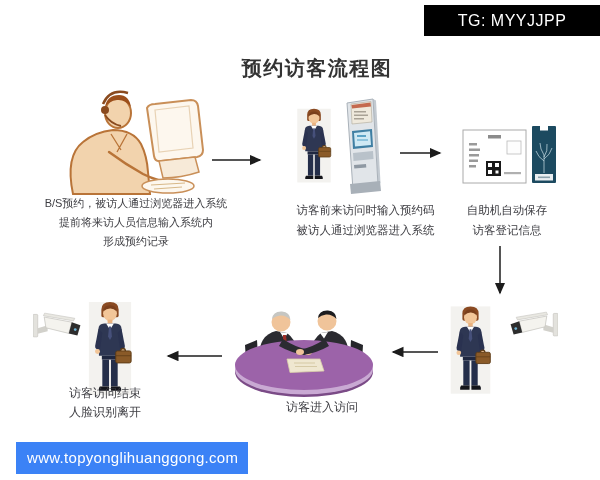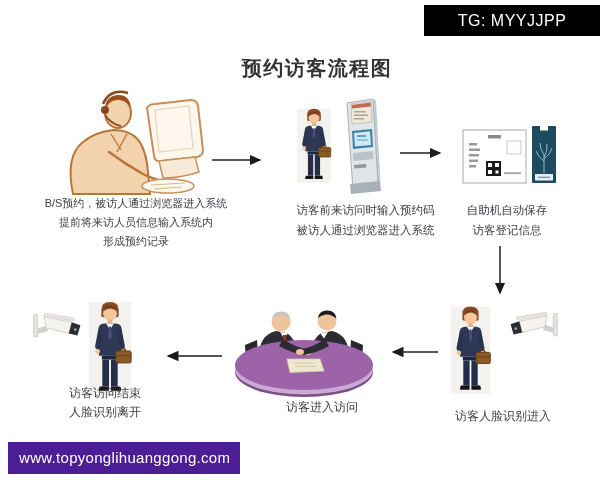--- a/index.html
+++ b/index.html
@@ -13,21 +13,21 @@
   .cap.small{font-size:11px;line-height:19px;}
   .cap.mid{font-size:11.5px;line-height:20px;}
   .cap.big{font-size:12px;line-height:19px;}
   .cap1{left:28px;top:194px;width:216px;}
   .cap2{left:268px;top:200px;width:195px;}
   .cap3{left:453px;top:200px;width:108px;}
   .cap4{left:438px;top:407px;width:130px;}
   .cap5{left:262px;top:398px;width:120px;}
   .cap6{left:43px;top:384px;width:124px;}
   .arrows{position:absolute;left:0;top:0;width:600px;height:480px;pointer-events:none;}
-  .footer-bar{position:absolute;left:8px;top:442px;width:232px;height:32px;background:#4c1d95;color:#fff;
+  .footer-bar{position:absolute;left:16px;top:442px;width:232px;height:32px;background:#3b82f6;color:#fff;
               font-size:15px;line-height:32px;padding-left:11px;box-sizing:border-box;letter-spacing:.3px;}
   .flip{transform:scaleX(-1);}
 </style>
 </head>
 <body>
 
 <svg width="0" height="0" style="position:absolute" aria-hidden="true">
   <defs>
     <g id="man">
       <rect x="3" y="1" width="44" height="97" fill="#f3f2ef"></rect>
@@ -159,23 +159,20 @@
     <div>自助机自动保存</div>
     <div>访客登记信息</div>
   </div>
 
   <svg class="ill" style="left:448px;top:303px" width="45" height="95" viewBox="0 0 50 100">
       <use href="#man"></use>
     </svg>
   <svg class="ill flip" style="left:508px;top:308px" width="50" height="35" viewBox="0 0 58 38">
       <use href="#cam"></use>
     </svg>
-  <div class="cap big cap4">
-    <div>访客人脸识别进入</div>
-  </div>
 
   <svg class="ill" style="left:231px;top:295px" width="146" height="102" viewBox="0 0 146 102">
     <path d="M14 50 L26 45 L28 80 L16 82 Z" fill="#26262b"></path>
     <path d="M120 45 L132 50 L130 82 L118 80 Z" fill="#26262b"></path>
     <path d="M28 62 Q28 40 45 36 L56 38 Q64 44 66 54 L64 66 Z" fill="#2b2b31"></path>
     <circle cx="50" cy="27" r="9.5" fill="#f0c49a"></circle>
     <path d="M41 24 Q42 16 51 16.5 Q59 17 59.5 25 Q55 20 49 20.5 Q44 21 41 24 Z" fill="#c6c6c2"></path>
     <path d="M49 37 L53 43.5 L57 38 Z" fill="#ffffff"></path>
     <path d="M52 40 L55 40 L56 50 L52 49 Z" fill="#9e2f28"></path>
     <path d="M118 62 Q118 40 101 36 L90 38 Q82 44 80 54 L82 66 Z" fill="#2b2b31"></path>

